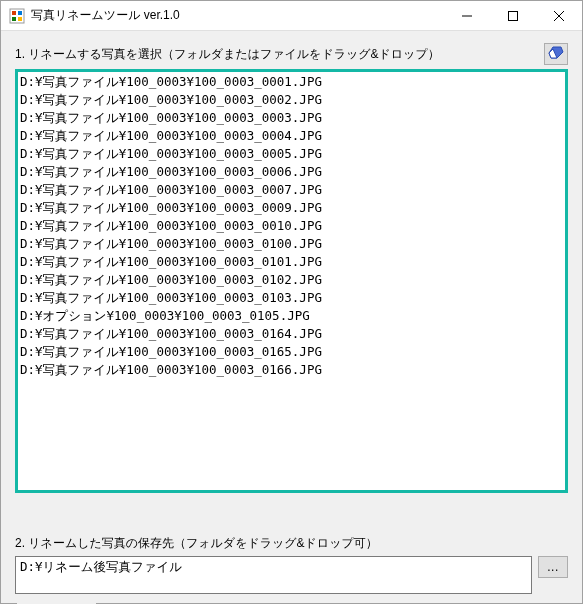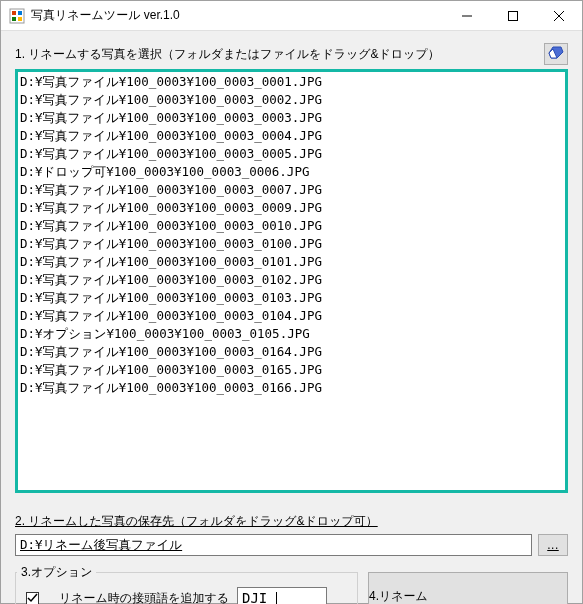--- a/index.html
+++ b/index.html
@@ -93,31 +93,30 @@
     font-family: "MS Gothic", "Yu Gothic UI", monospace;
     font-size: 12.5px;
     line-height: 18px;
     white-space: nowrap;
   }
   .listbox div.item {
     padding: 0;
   }
 
   .section2 {
-    margin-top: 20px;
-    text-decoration: underline;
+    margin-top: 42px;
   }
   .dest-row {
     display: flex;
     gap: 6px;
     margin-top: 4px;
   }
   .dest-input {
     flex: 1;
-    height: 22px;
+    height: 38px;
     border: 1px solid #7a7a7a;
     background: #fff;
     padding: 2px 4px;
     font-family: "MS Gothic", "Yu Gothic UI", monospace;
     font-size: 12.5px;
   }
   .browse-btn {
     width: 30px;
     height: 22px;
     border: 1px solid #adadad;
@@ -248,29 +247,28 @@
         </span>
       </div>
     </div>
 
     <div class="listbox" id="file-list">
         <div class="item">D:¥写真ファイル¥100_0003¥100_0003_0001.JPG</div>
         <div class="item">D:¥写真ファイル¥100_0003¥100_0003_0002.JPG</div>
         <div class="item">D:¥写真ファイル¥100_0003¥100_0003_0003.JPG</div>
         <div class="item">D:¥写真ファイル¥100_0003¥100_0003_0004.JPG</div>
         <div class="item">D:¥写真ファイル¥100_0003¥100_0003_0005.JPG</div>
-        <div class="item">D:¥ドロップ可¥100_0003¥100_0003_0006.JPG</div>
+        <div class="item">D:¥写真ファイル¥100_0003¥100_0003_0006.JPG</div>
         <div class="item">D:¥写真ファイル¥100_0003¥100_0003_0007.JPG</div>
         <div class="item">D:¥写真ファイル¥100_0003¥100_0003_0009.JPG</div>
         <div class="item">D:¥写真ファイル¥100_0003¥100_0003_0010.JPG</div>
         <div class="item">D:¥写真ファイル¥100_0003¥100_0003_0100.JPG</div>
         <div class="item">D:¥写真ファイル¥100_0003¥100_0003_0101.JPG</div>
         <div class="item">D:¥写真ファイル¥100_0003¥100_0003_0102.JPG</div>
         <div class="item">D:¥写真ファイル¥100_0003¥100_0003_0103.JPG</div>
-        <div class="item">D:¥写真ファイル¥100_0003¥100_0003_0104.JPG</div>
         <div class="item">D:¥オプション¥100_0003¥100_0003_0105.JPG</div>
         <div class="item">D:¥写真ファイル¥100_0003¥100_0003_0164.JPG</div>
         <div class="item">D:¥写真ファイル¥100_0003¥100_0003_0165.JPG</div>
         <div class="item">D:¥写真ファイル¥100_0003¥100_0003_0166.JPG</div>
       </div>
 
     <div class="section2">
       <div>2. リネームした写真の保存先（フォルダをドラッグ&amp;ドロップ可）</div>
       <div class="dest-row">
         <div class="dest-input">

